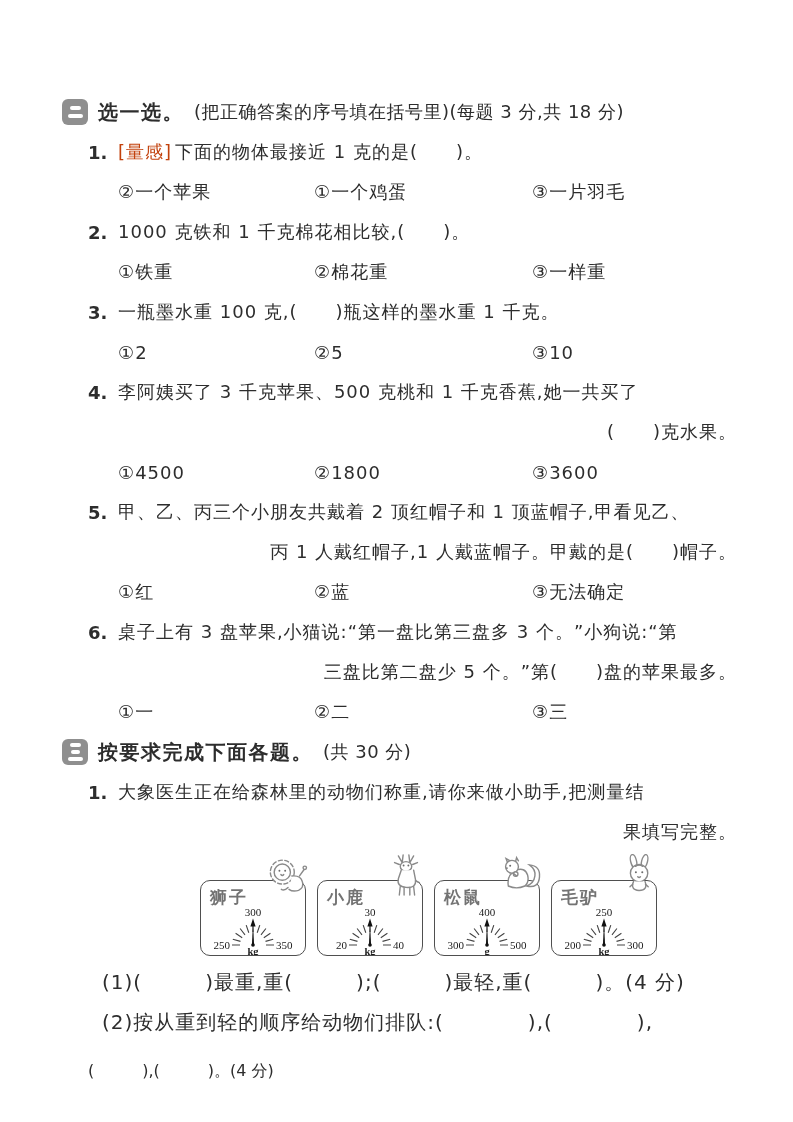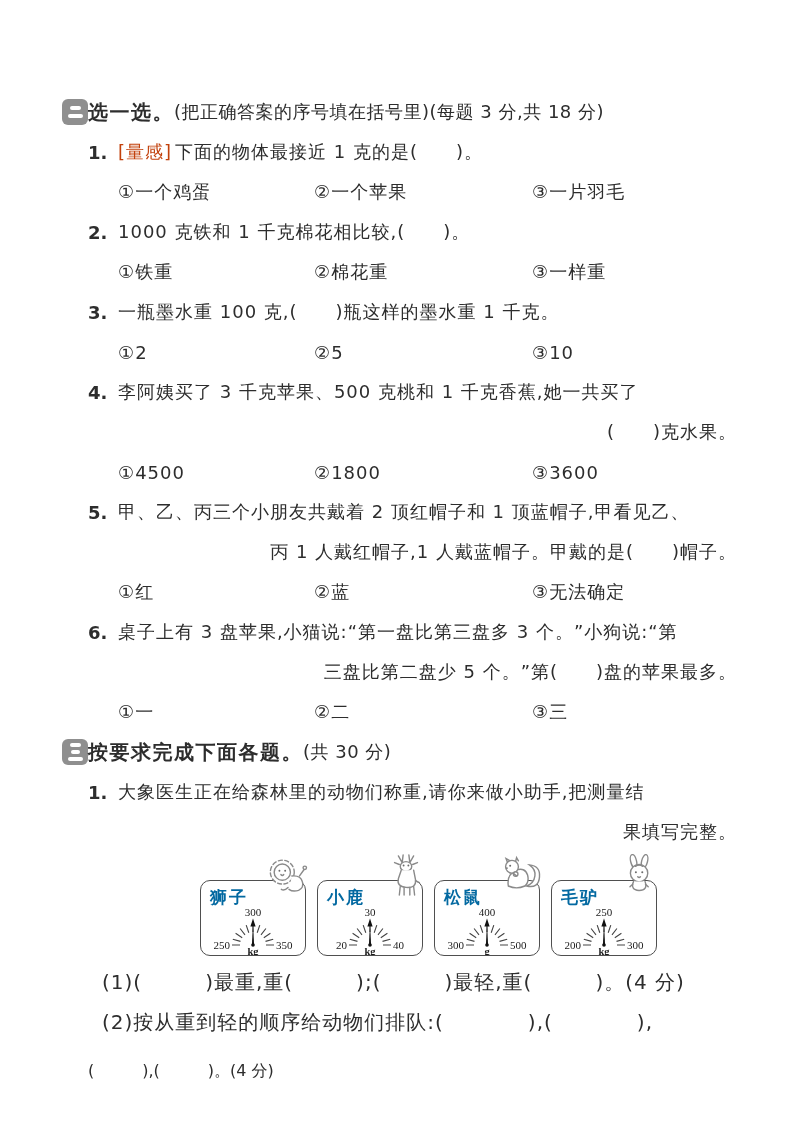--- a/index.html
+++ b/index.html
@@ -5,21 +5,21 @@
   html,body { margin:0; padding:0; background:#e8e8e8; }
   .page {
     width:793px; height:1122px; margin:0 auto; background:#ffffff;
     position:relative; box-sizing:border-box; padding:92px 56px 0 62px;
     font-family:"DejaVu Sans","Liberation Sans",sans-serif;
     color:#2d2d2d; overflow:hidden;
   }
   .row { height:40px; display:flex; align-items:center; white-space:pre; }
 
   
-  .sec-header { }
+  .sec-header { gap:10px; }
   .sec-icon { width:26px; height:26px; background:#8f8f8f; border-radius:6px;
     display:flex; flex-direction:column; justify-content:center; align-items:center;
     gap:4px; flex:none; }
   .sec-icon.three { gap:3px; }
   .sec-icon .bar { display:block; height:4px; border-radius:2px; background:#ffffff; }
   .w-s { width:11px; } .w-m { width:9px; } .w-l { width:15px; }
   .sec-title { font-weight:bold; font-size:20px; letter-spacing:1.5px; }
   .sec-sub { font-size:18px; letter-spacing:0.5px; }
 
   
@@ -32,21 +32,21 @@
     white-space:pre; }
 
   .sub-line { margin-left:40px; font-size:20px; letter-spacing:1px; }
   .sub-cont { margin-left:26px;align-items:flex-end; }
 
   
   .scales-row { margin:28px 0 6px 138px; display:flex; gap:11px; height:76px; }
   .scale-card { position:relative; width:104px; height:74px; flex:none;
     border:1.6px solid #4f4f4f; border-radius:10px; background:#fff; }
   .scale-name { position:absolute; top:5px; left:9px; font-size:17px;
-    font-weight:600; letter-spacing:2px; color:#0369a1; }
+    font-weight:600; letter-spacing:2px; color:#737373; }
   .dial { position:absolute; left:50%; transform:translateX(-50%); bottom:0;
     width:96px; height:50px; }
   .dial text { font-family:"Liberation Serif","DejaVu Serif",serif;
     font-size:11px; fill:#1a1a1a; }
   .dial .du { font-weight:bold; font-size:10.5px; }
   .ticks { stroke:#444; stroke-width:1.1; fill:none; }
   .animal { position:absolute; top:-27px; right:-6px; width:44px; height:42px; }
   .animal * { vector-effect:non-scaling-stroke; }
   .ln { stroke:#8a8a8a; stroke-width:1.4; fill:none; stroke-linecap:round; }
   .fillw { stroke:#8a8a8a; stroke-width:1.4; fill:#ffffff; stroke-linecap:round; }
@@ -64,22 +64,22 @@
     <span class="sec-title">选一选。</span>
     <span class="sec-sub">(把正确答案的序号填在括号里)(每题 3 分,共 18 分)</span>
   </div>
 
   <div class="row qline">
     <span class="qnum">1.</span>
     <span class="qtag">[量感]</span>
     <span>下面的物体最接近 1 克的是(　　)。</span>
   </div>
   <div class="opts">
+    <span>②一个苹果</span>
     <span>①一个鸡蛋</span>
-    <span>②一个苹果</span>
     <span>③一片羽毛</span>
   </div>
 
   <div class="row qline">
     <span class="qnum">2.</span>
     <span>1000 克铁和 1 千克棉花相比较,(　　)。</span>
   </div>
   <div class="opts">
     <span>①铁重</span>
     <span>②棉花重</span>

